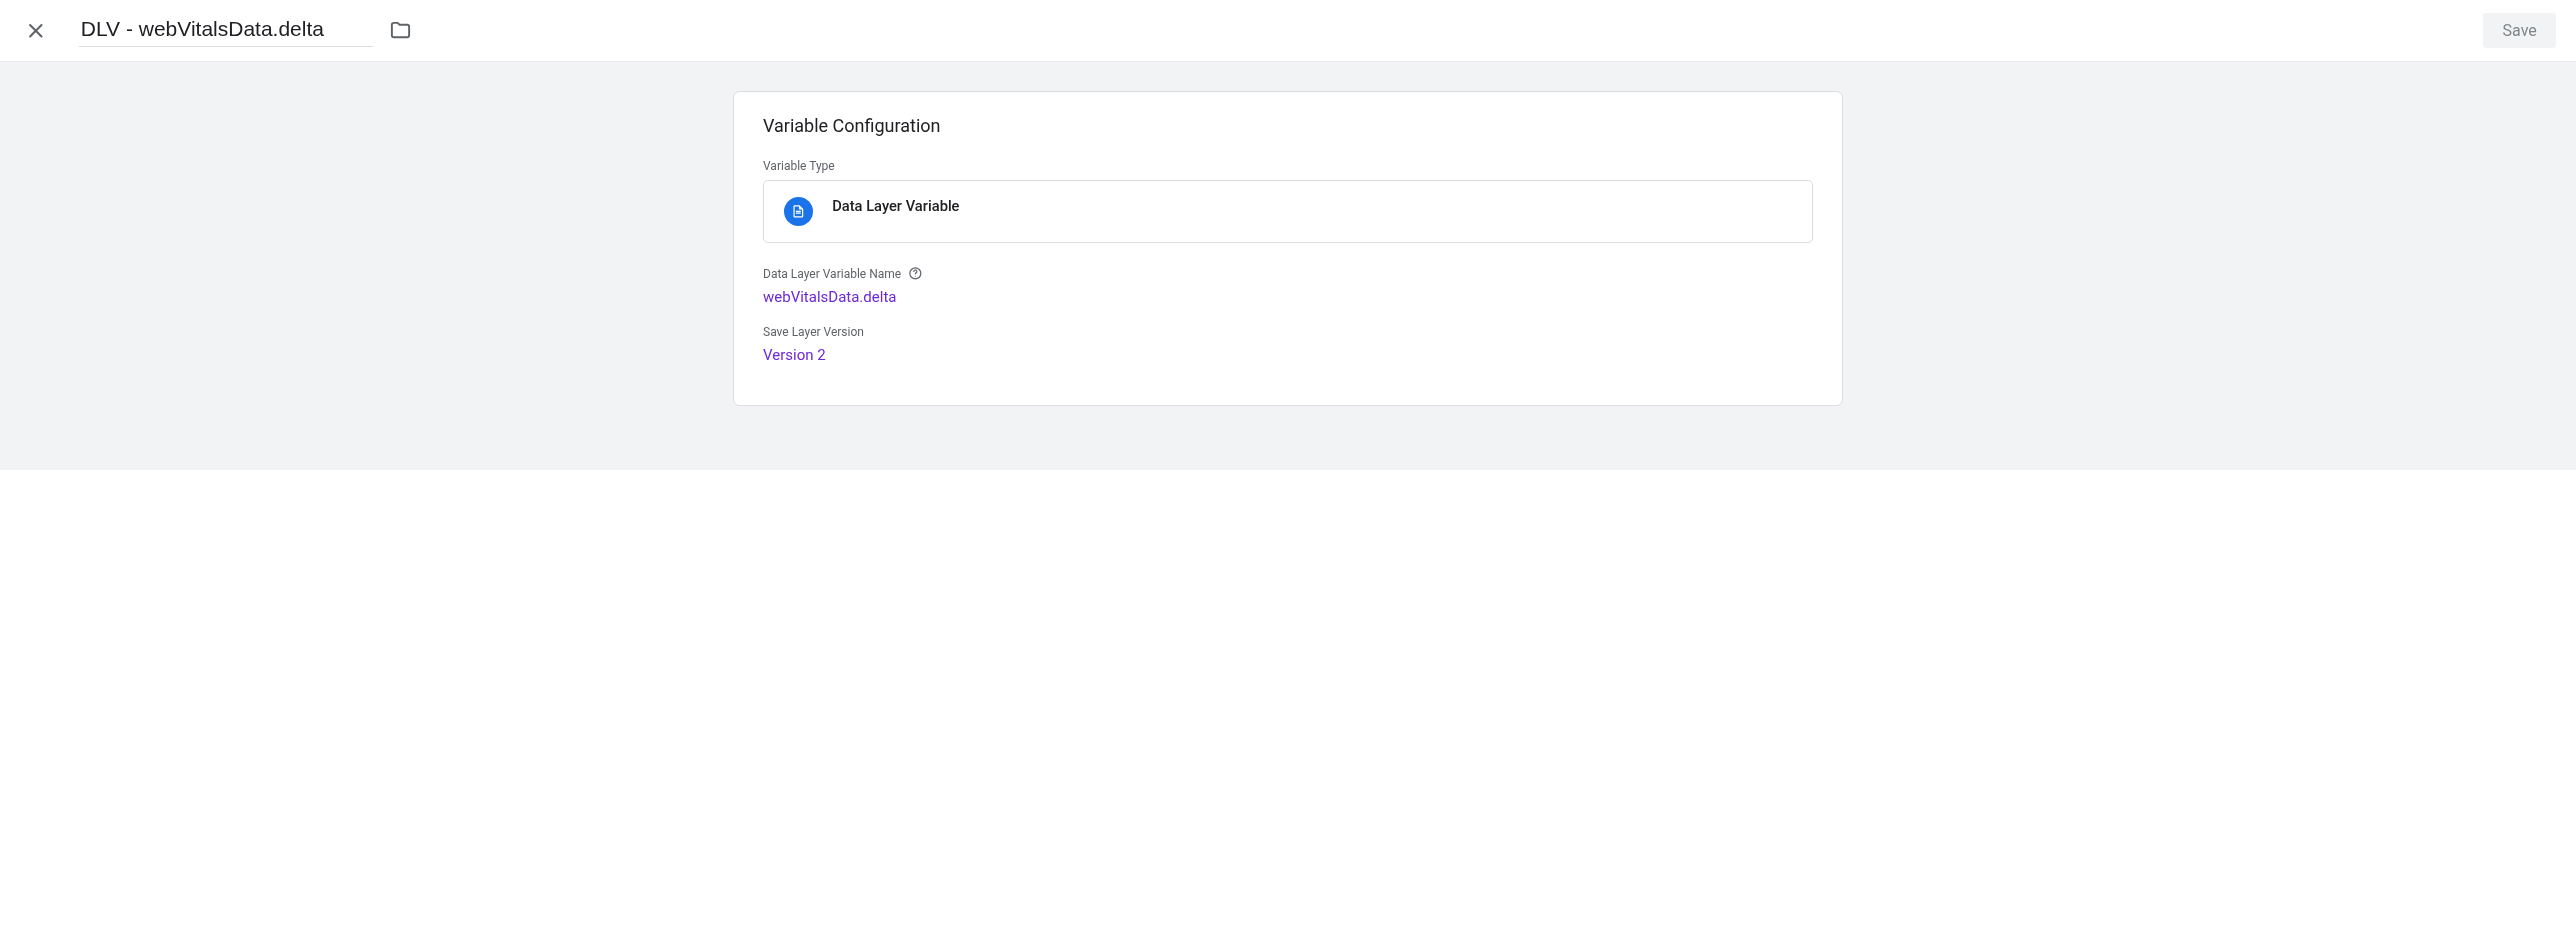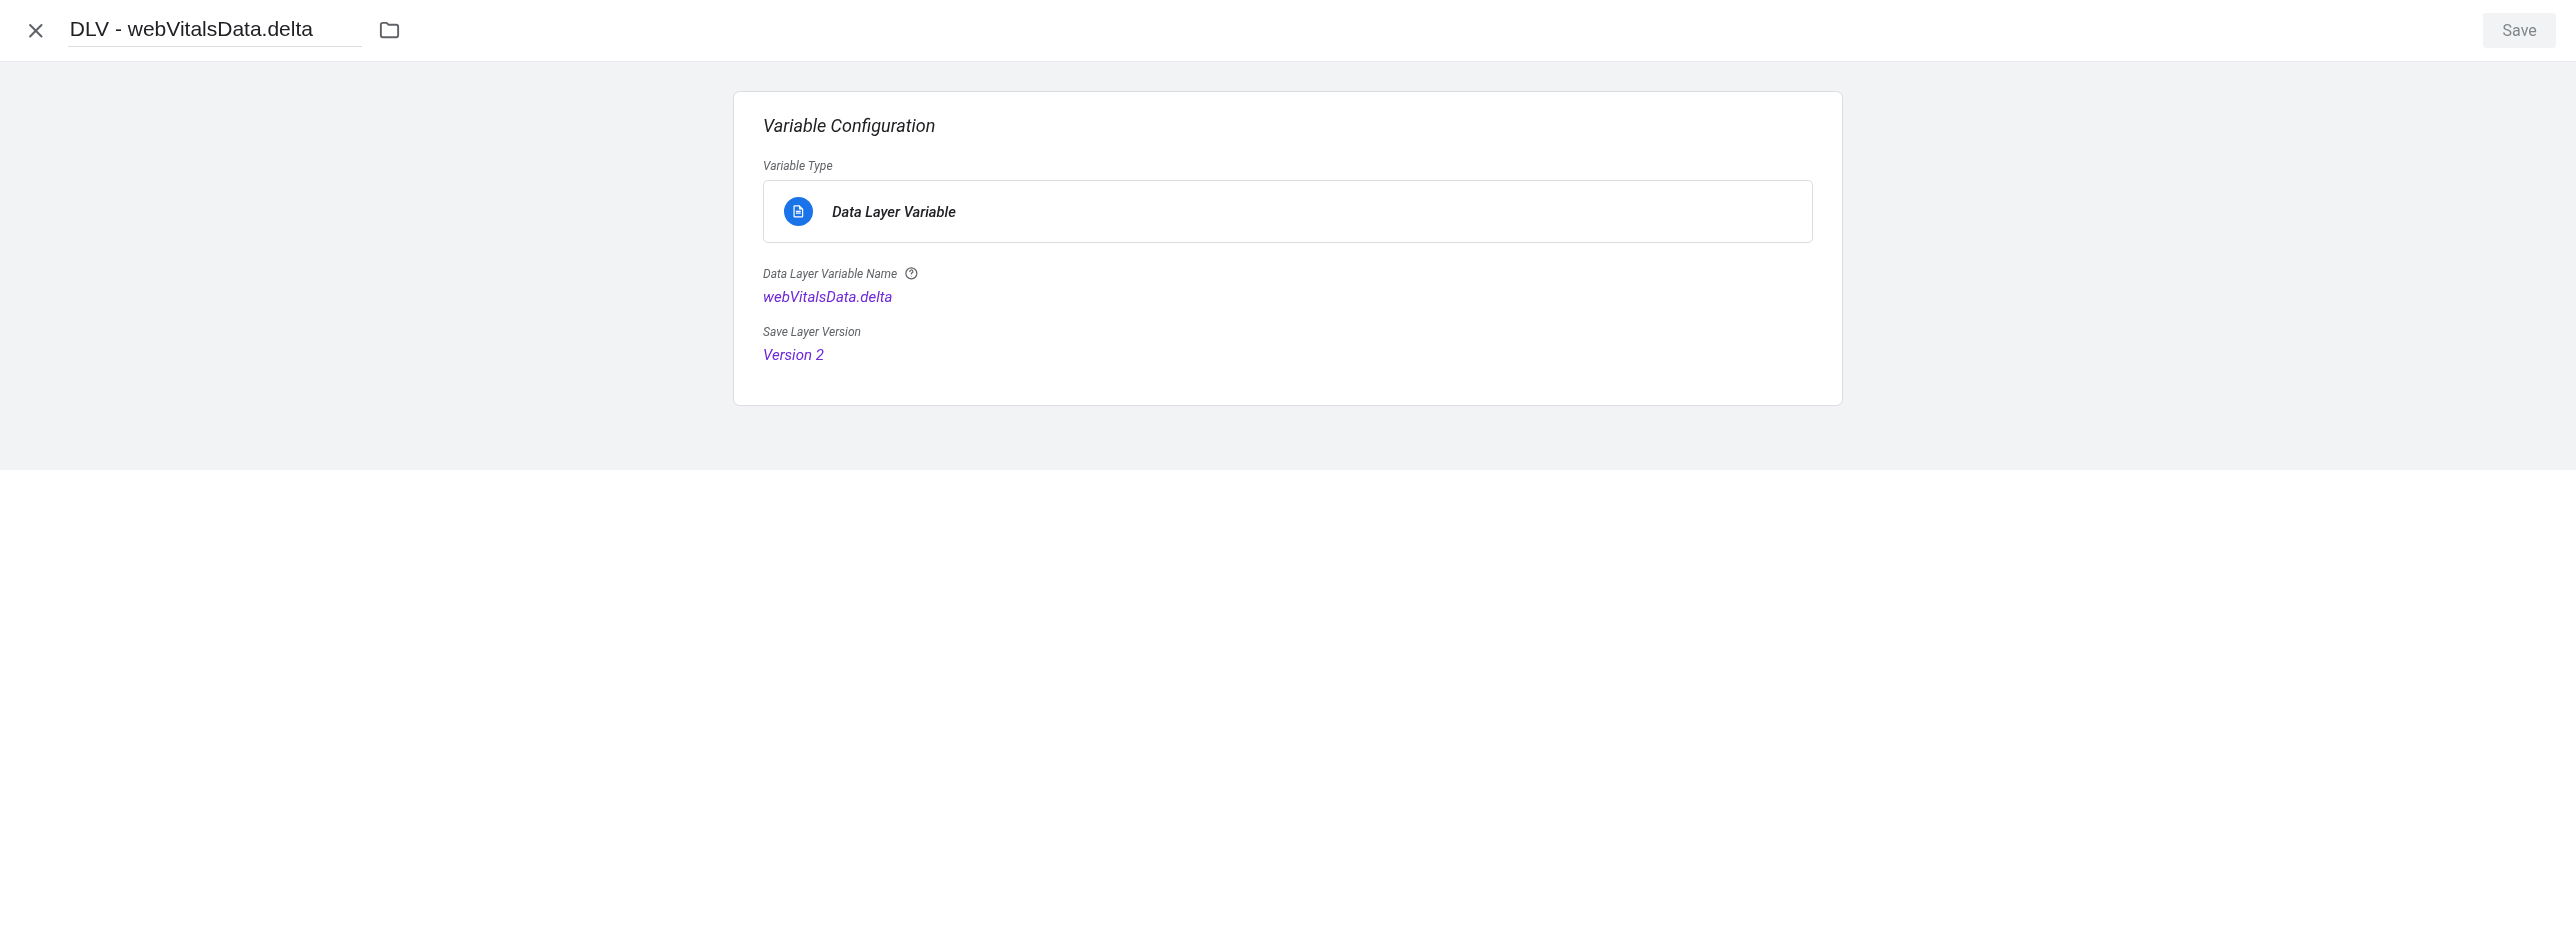--- a/index.html
+++ b/index.html
@@ -16,21 +16,21 @@
       display: flex;
       align-items: center;
       justify-content: space-between;
       padding: 13px 19.6px;
       border-bottom: 0.8px solid #e8eaed;
       background: #fff;
     }
     .header-left {
       display: flex;
       align-items: flex-end;
-      gap: 16px;
+      gap: 27px;
     }
     .close-btn {
       background: none;
       border: none;
       cursor: pointer;
       padding: 6.5px;
       display: flex;
       align-items: center;
       justify-content: center;
       color: #5f6368;
@@ -75,21 +75,20 @@
       padding: 8.2px 19.6px;
       font-size: 16px;
       color: #80868b;
       cursor: pointer;
       font-family: inherit;
     }
     .content-area {
       background: #f1f3f4;
       padding: 29px 0 33px 0;
       min-height: 408px;
-      font-style: italic;
     }
     .card {
       background: #fff;
       border: 0.8px solid #dadce0;
       border-radius: 6.5px;
       max-width: 1110px;
       margin: 0 auto;
       padding: 23px 29px 29px 29px;
     }
     .card-title {
@@ -104,21 +103,21 @@
       margin-bottom: 6.5px;
       display: flex;
       align-items: center;
       gap: 6.5px;
     }
     .type-box {
       border: 0.8px solid #dadce0;
       border-radius: 4.9px;
       padding: 16.3px 19.6px;
       display: flex;
-      align-items: center;
+      align-items: flex-start;
       gap: 19.6px;
       cursor: pointer;
       margin-bottom: 23px;
     }
     .type-icon {
       width: 29px;
       height: 29px;
       border-radius: 50%;
       background: #1a73e8;
       display: flex;

